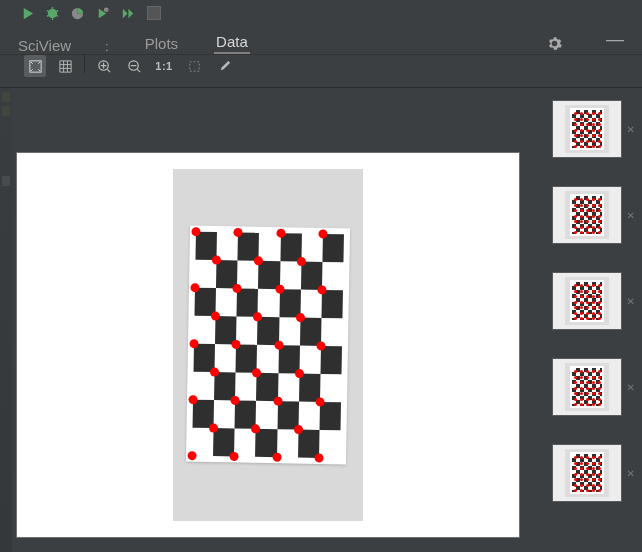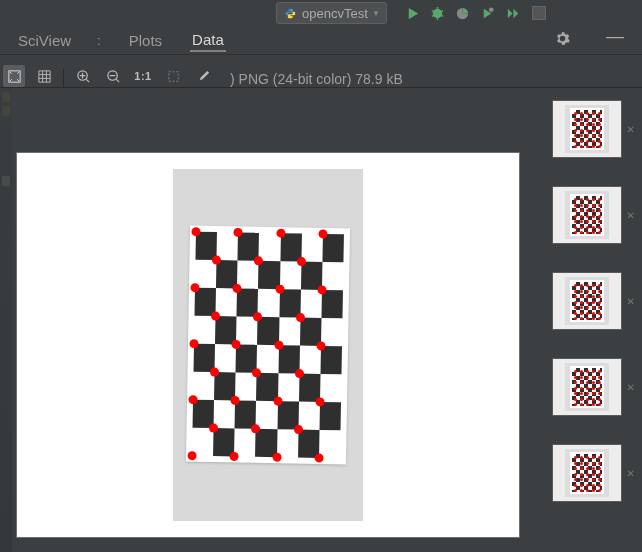--- a/index.html
+++ b/index.html
@@ -3,29 +3,29 @@
 <meta charset="utf-8">
 <style>
 html,body{margin:0;padding:0;width:642px;height:552px;background:#3c3f41;font-family:"Segoe UI",Arial,sans-serif;color:#bbb;font-size:13px;overflow:hidden}
 .topbar{height:26px;display:flex;align-items:center;padding:0 6px;gap:4px}
 .runcfg{margin-left:270px;display:flex;align-items:center;background:#4c5052;border:1px solid #5e6060;border-radius:3px;height:20px;padding:0 8px;gap:6px;color:#aaa}
 .pyicon{width:11px;height:11px}
 .chev{font-size:9px;color:#888}
 .runicons{display:flex;gap:10px;margin-left:14px}
 .runicons svg{width:15px;height:15px}
 .sq{width:12px;height:12px;background:#555;margin-left:8px;border:1px solid #666}
-.tabstrip{height:28px;display:flex;align-items:center;padding:0 18px;gap:26px;border-bottom:1px solid #323232}
+.tabstrip{height:28px;display:flex;align-items:flex-end;padding:0 18px;gap:34px;border-bottom:1px solid #323232}
 .sv{color:#9b9b9b;font-size:15px}
 .colon{color:#9b9b9b}
 .tab{color:#9b9b9b;font-size:15px;cursor:pointer;padding:2px 2px}
 .tab.active{color:#d8d8d8;border-bottom:2px solid #808080}
 .spacer{flex:1}
 .gear{color:#aaa;cursor:pointer}
 .min{color:#aaa;font-size:18px;cursor:pointer;margin-left:10px;position:relative;top:-4px}
-.toolbar{height:32px;display:flex;align-items:flex-end;padding:0 3px;gap:8px;border-bottom:1px solid #2b2b2b}
+.toolbar{height:32px;display:flex;align-items:flex-start;padding:0 24px;gap:8px;border-bottom:1px solid #2b2b2b}
 .tbtn{width:22px;height:22px;display:flex;align-items:center;justify-content:center;color:#bdbdbd;cursor:pointer;border-radius:2px}
 .tbtn.active{background:#5a5d5f}
 .tbtn svg{width:15px;height:15px}
 .txt11{font-size:11px;font-weight:600;letter-spacing:.5px}
 .meta{color:#9e9e9e;font-size:14px;margin-left:8px;white-space:nowrap;overflow:hidden}
 .content{display:flex;height:calc(552px - 26px - 28px - 32px)}
 .gutter{width:12px;background:linear-gradient(#3a3d3f,#34383a)}
 .gline{height:10px;margin:4px 2px;background:#5b5e3f;opacity:.3}
 .main{flex:1;display:flex;align-items:flex-start;justify-content:flex-start;padding:64px 0 0 4px}
 .canvas{width:502px;height:384px;background:#fff;border:1px solid #6e6e6e;display:flex;align-items:center;justify-content:center}
@@ -42,28 +42,20 @@
 .thumb .minipaper{width:34px;height:42px;background:#fff;position:relative}
 .mb{position:absolute;inset:2px;background:repeating-conic-gradient(#2e2e2e 0 25%,#fff 0 50%);background-size:8px 8px}
 .mdots{position:absolute;inset:2px}
 .md{position:absolute;width:3px;height:3px;background:red;border-radius:50%}
 .sarrow{position:absolute;right:-14px;top:50%;transform:translateY(-50%);color:#777;font-size:10px}
 </style>
 </head>
 <body>
 
 <div class="topbar">
-  <div class="runcfg">
-    <svg class="pyicon" viewBox="0 0 16 16">
-        <path fill="#4b8bbe" d="M8 1c-3 0-3 1.3-3 1.3v2h3v1H3.3S1 5 1 8s2.3 2.7 2.3 2.7h1.4V8.8S4.6 7 6.5 7H10s1.8.1 1.8-1.7V2.7S12 1 8 1z"></path>
-        <path fill="#ffd43b" d="M8 15c3 0 3-1.3 3-1.3v-2H8v-1h4.7S15 11 15 8s-2.3-2.7-2.3-2.7h-1.4v1.9s.1 1.8-1.8 1.8H6s-1.8-.1-1.8 1.7v3.6S4 15 8 15z"></path>
-      </svg>
-    <span>opencvTest</span>
-    <span class="chev">▾</span>
-  </div>
   <div class="runicons">
     <svg viewBox="0 0 16 16">
         <path fill="#59a869" d="M4 2l10 6-10 6z"></path>
       </svg>
     <svg viewBox="0 0 16 16">
         <circle cx="8" cy="8" r="5" fill="#59a869"></circle>
         <path stroke="#59a869" stroke-width="1.5" d="M8 1v2M8 13v2M2 5l2 1M12 10l2 1M2 11l2-1M12 6l2-1"></path>
       </svg>
     <svg viewBox="0 0 16 16">
         <path fill="#888" d="M8 2a6 6 0 1 0 6 6h-6z"></path>
@@ -125,21 +117,20 @@
   <div class="tbtn">
       <svg viewBox="0 0 16 16">
         <rect x="3" y="3" width="10" height="10" fill="none" stroke="#888" stroke-dasharray="2"></rect>
       </svg>
     </div>
   <div class="tbtn">
       <svg viewBox="0 0 16 16">
         <path fill="#bbb" d="M12 2l2 2-7 7-3 1 1-3z"></path>
       </svg>
     </div>
-  <div class="meta">) PNG (24-bit color) 78.9 kB</div>
 </div>
 
 <div class="content">
   <div class="gutter">
     <div class="gline"></div>
       <div class="gline"></div>
       <div class="gline" style="margin-top:60px;opacity:.2;background:#888"></div>
   </div>
   <div class="main">
     <div class="canvas">

